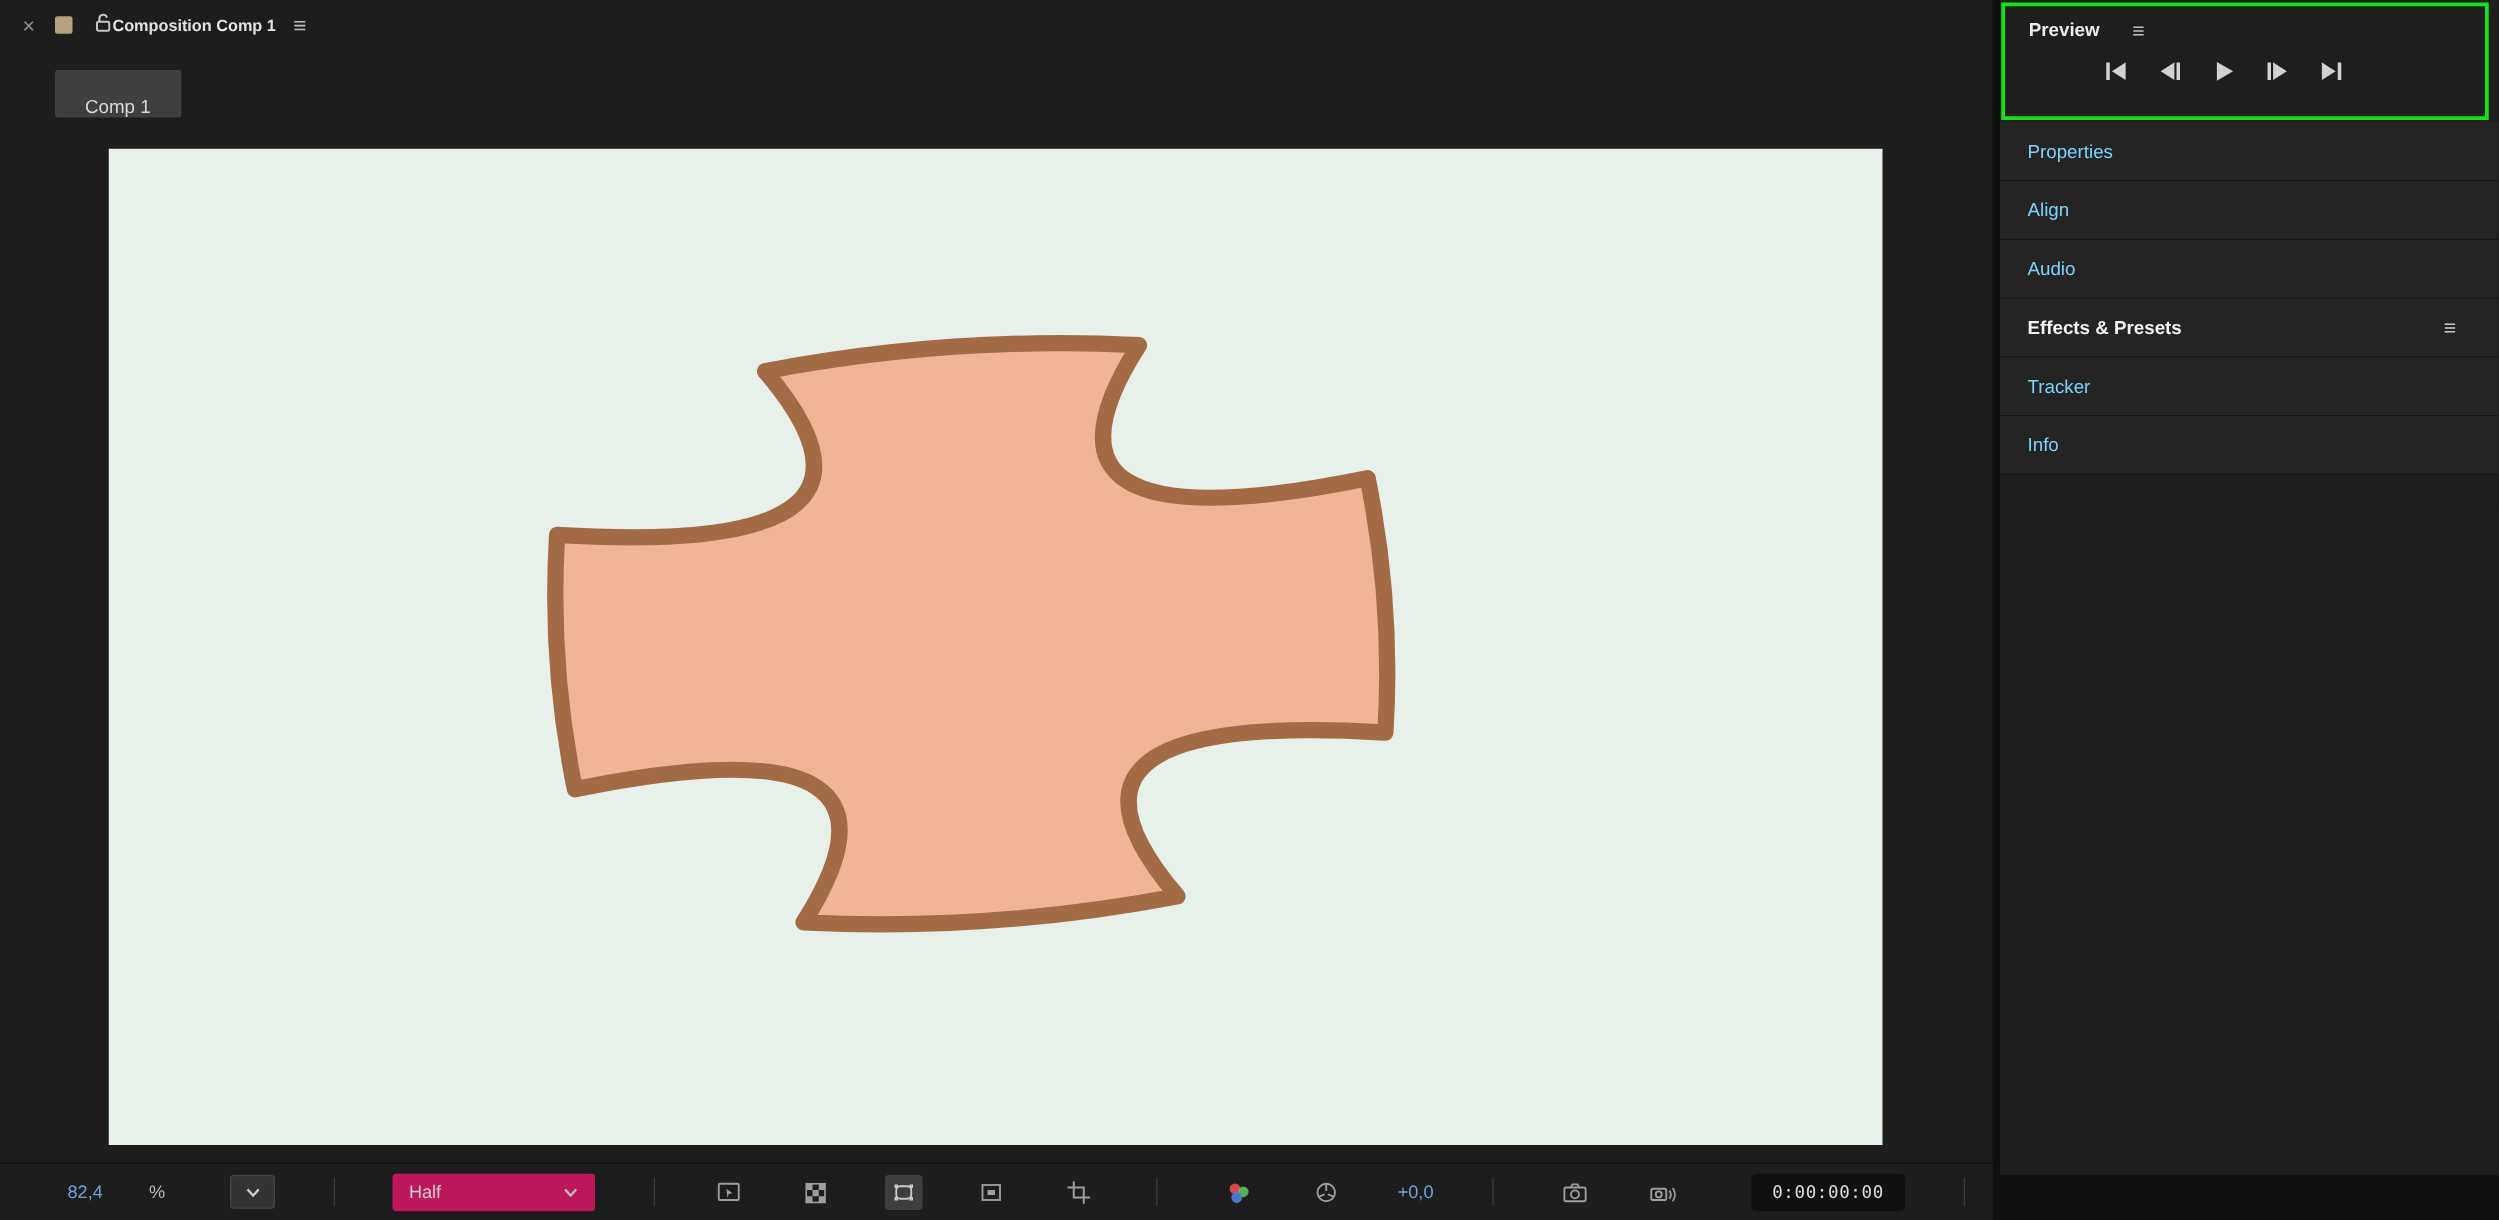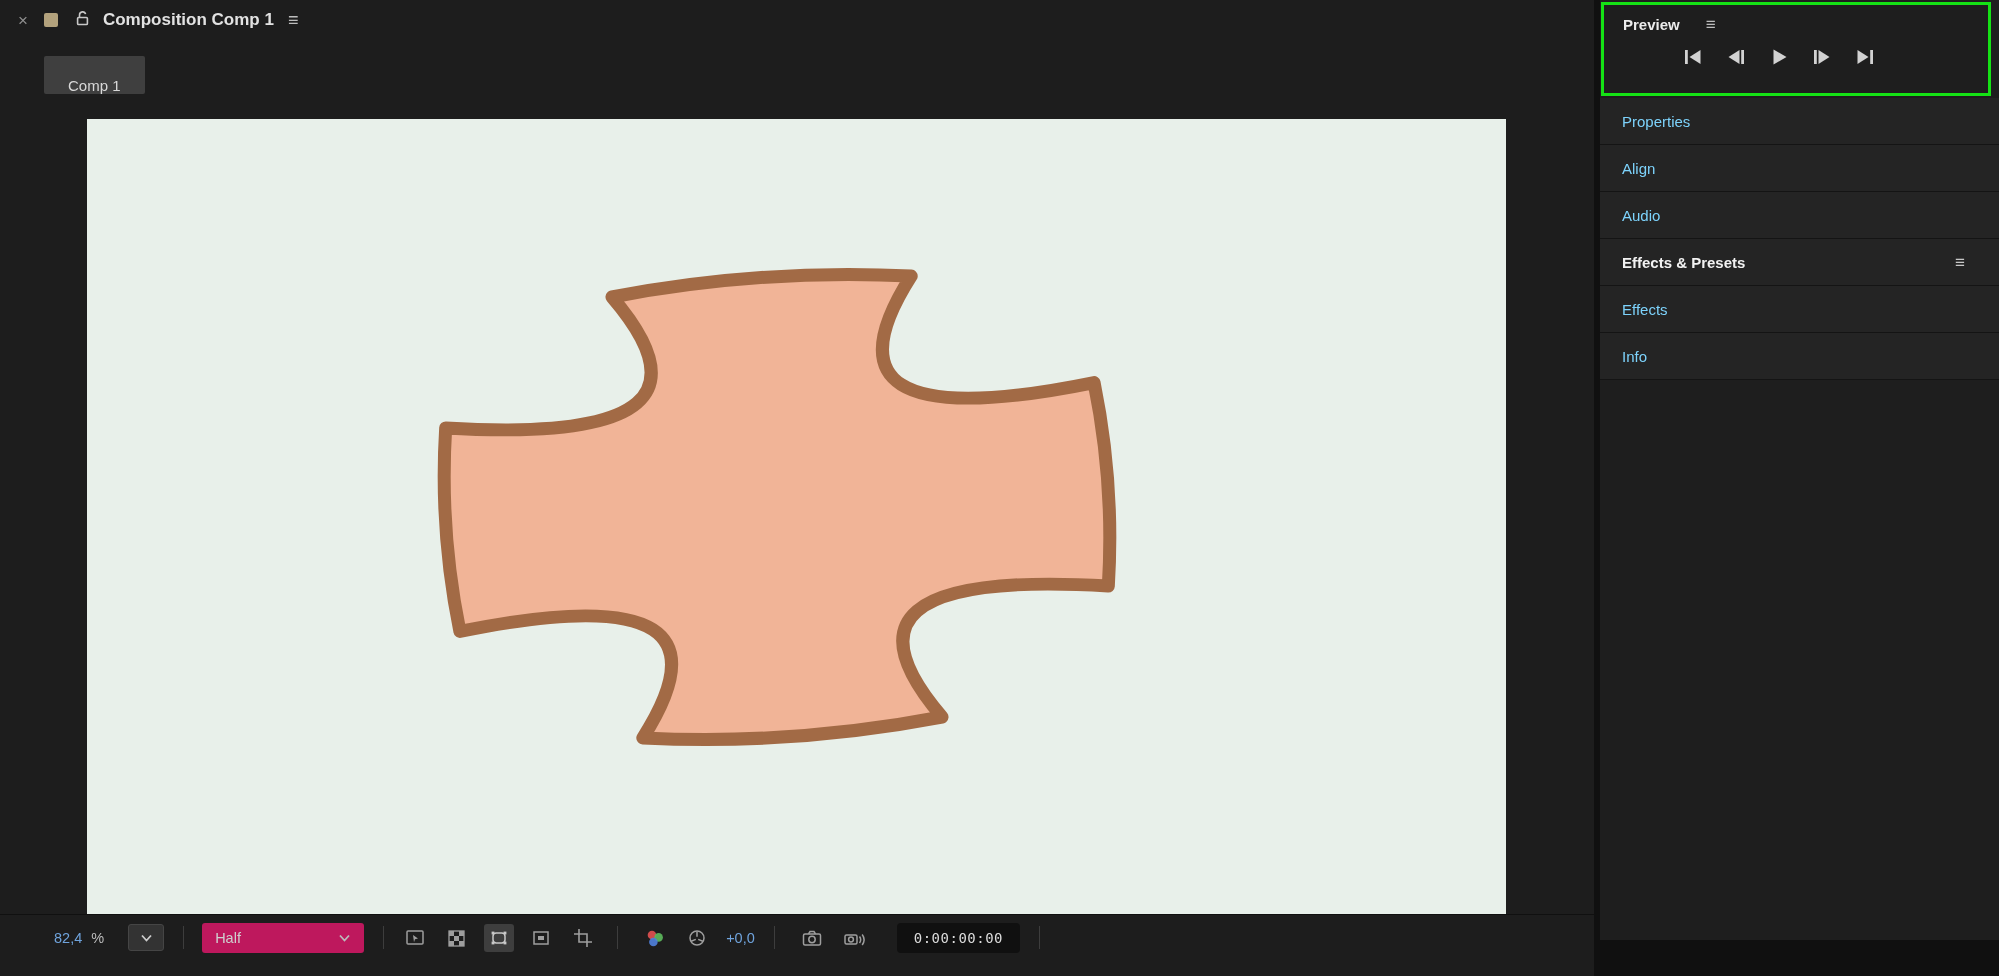--- a/index.html
+++ b/index.html
@@ -9,33 +9,33 @@
     background:#101010; font-family:"Liberation Sans", sans-serif;
     -webkit-font-smoothing:antialiased;
   }
   
   .comp-panel{ position:absolute; left:0; top:0; width:1594px; height:976px; background:#1d1d1d; }
   .panel-header{ position:absolute; left:0; top:0; width:100%; height:40px;
     display:flex; align-items:center; padding-left:18px; }
   .close-x{ color:#8f8f8f; font-size:17px; line-height:1; cursor:default; }
   .square-swatch{ width:14px; height:14px; background:#b3a27d; border-radius:2px; margin-left:16px; }
   .lock-ic{ margin-left:17px; }
-  .panel-title{ margin-left:13px; color:#e2e2e2; font-size:17px; font-weight:700; }
+  .panel-title{ color:#e2e2e2; font-size:13px; font-weight:700; }
   .hamburger{ color:#bdbdbd; font-size:18px; line-height:1; margin-left:14px; }
   .comp-tab{ position:absolute; left:44px; top:56px; height:38px; padding:0 24px;
     background:#3f3f3f; border-radius:2px; display:flex; align-items:flex-end;
     color:#d8d8d8; font-size:15px; }
   
   .canvas-wrap{ position:absolute; left:87px; top:119px; width:1419px; height:797px; }
   .canvas-wrap svg{ display:block; width:100%; height:100%; }
   
-  .viewer-toolbar{ position:absolute; left:0; bottom:16px; width:100%; height:46px;
+  .viewer-toolbar{ position:absolute; left:0; bottom:0; width:100%; height:46px;
     border-top:1px solid #101010; background:#1d1d1d;
     display:flex; align-items:center; padding-left:54px;
-    font-size:14.5px; color:#b9b9b9; }
+    font-size:14.5px; color:#b9b9b9;gap:28px; }
   .blue-val{ color:#6fa3dc; }
   .pct{ margin-left:9px; color:#bdbdbd; }
   .chev-btn{ margin-left:24px; width:36px; height:27px; background:#333333;
     border:1px solid #454545; border-radius:3px; display:flex; align-items:center;
     justify-content:center; }
   .sep{ display:inline-block; width:1px; height:23px; background:#3d3d3d; margin-left:19px; }
   .res-dd{ margin-left:18px; width:162px; height:30px; background:#be185d; border-radius:3px;
     display:flex; align-items:center; justify-content:space-between; padding:0 13px;
     color:#cfcfcf; }
   .icon-btn{ width:30px; height:28px; margin-left:12px; background:none; border:none;
@@ -259,20 +259,20 @@
         <span>Align</span>
       </div>
       <div class="row">
         <span>Audio</span>
       </div>
       <div class="row active">
         <span>Effects &amp; Presets</span>
         <span class="hamburger">≡</span>
       </div>
       <div class="row">
-        <span>Effects</span>
+        <span>Tracker</span>
       </div>
       <div class="row">
         <span>Info</span>
       </div>
     </div>
   </aside>
 </div>
 
 </body></html>

